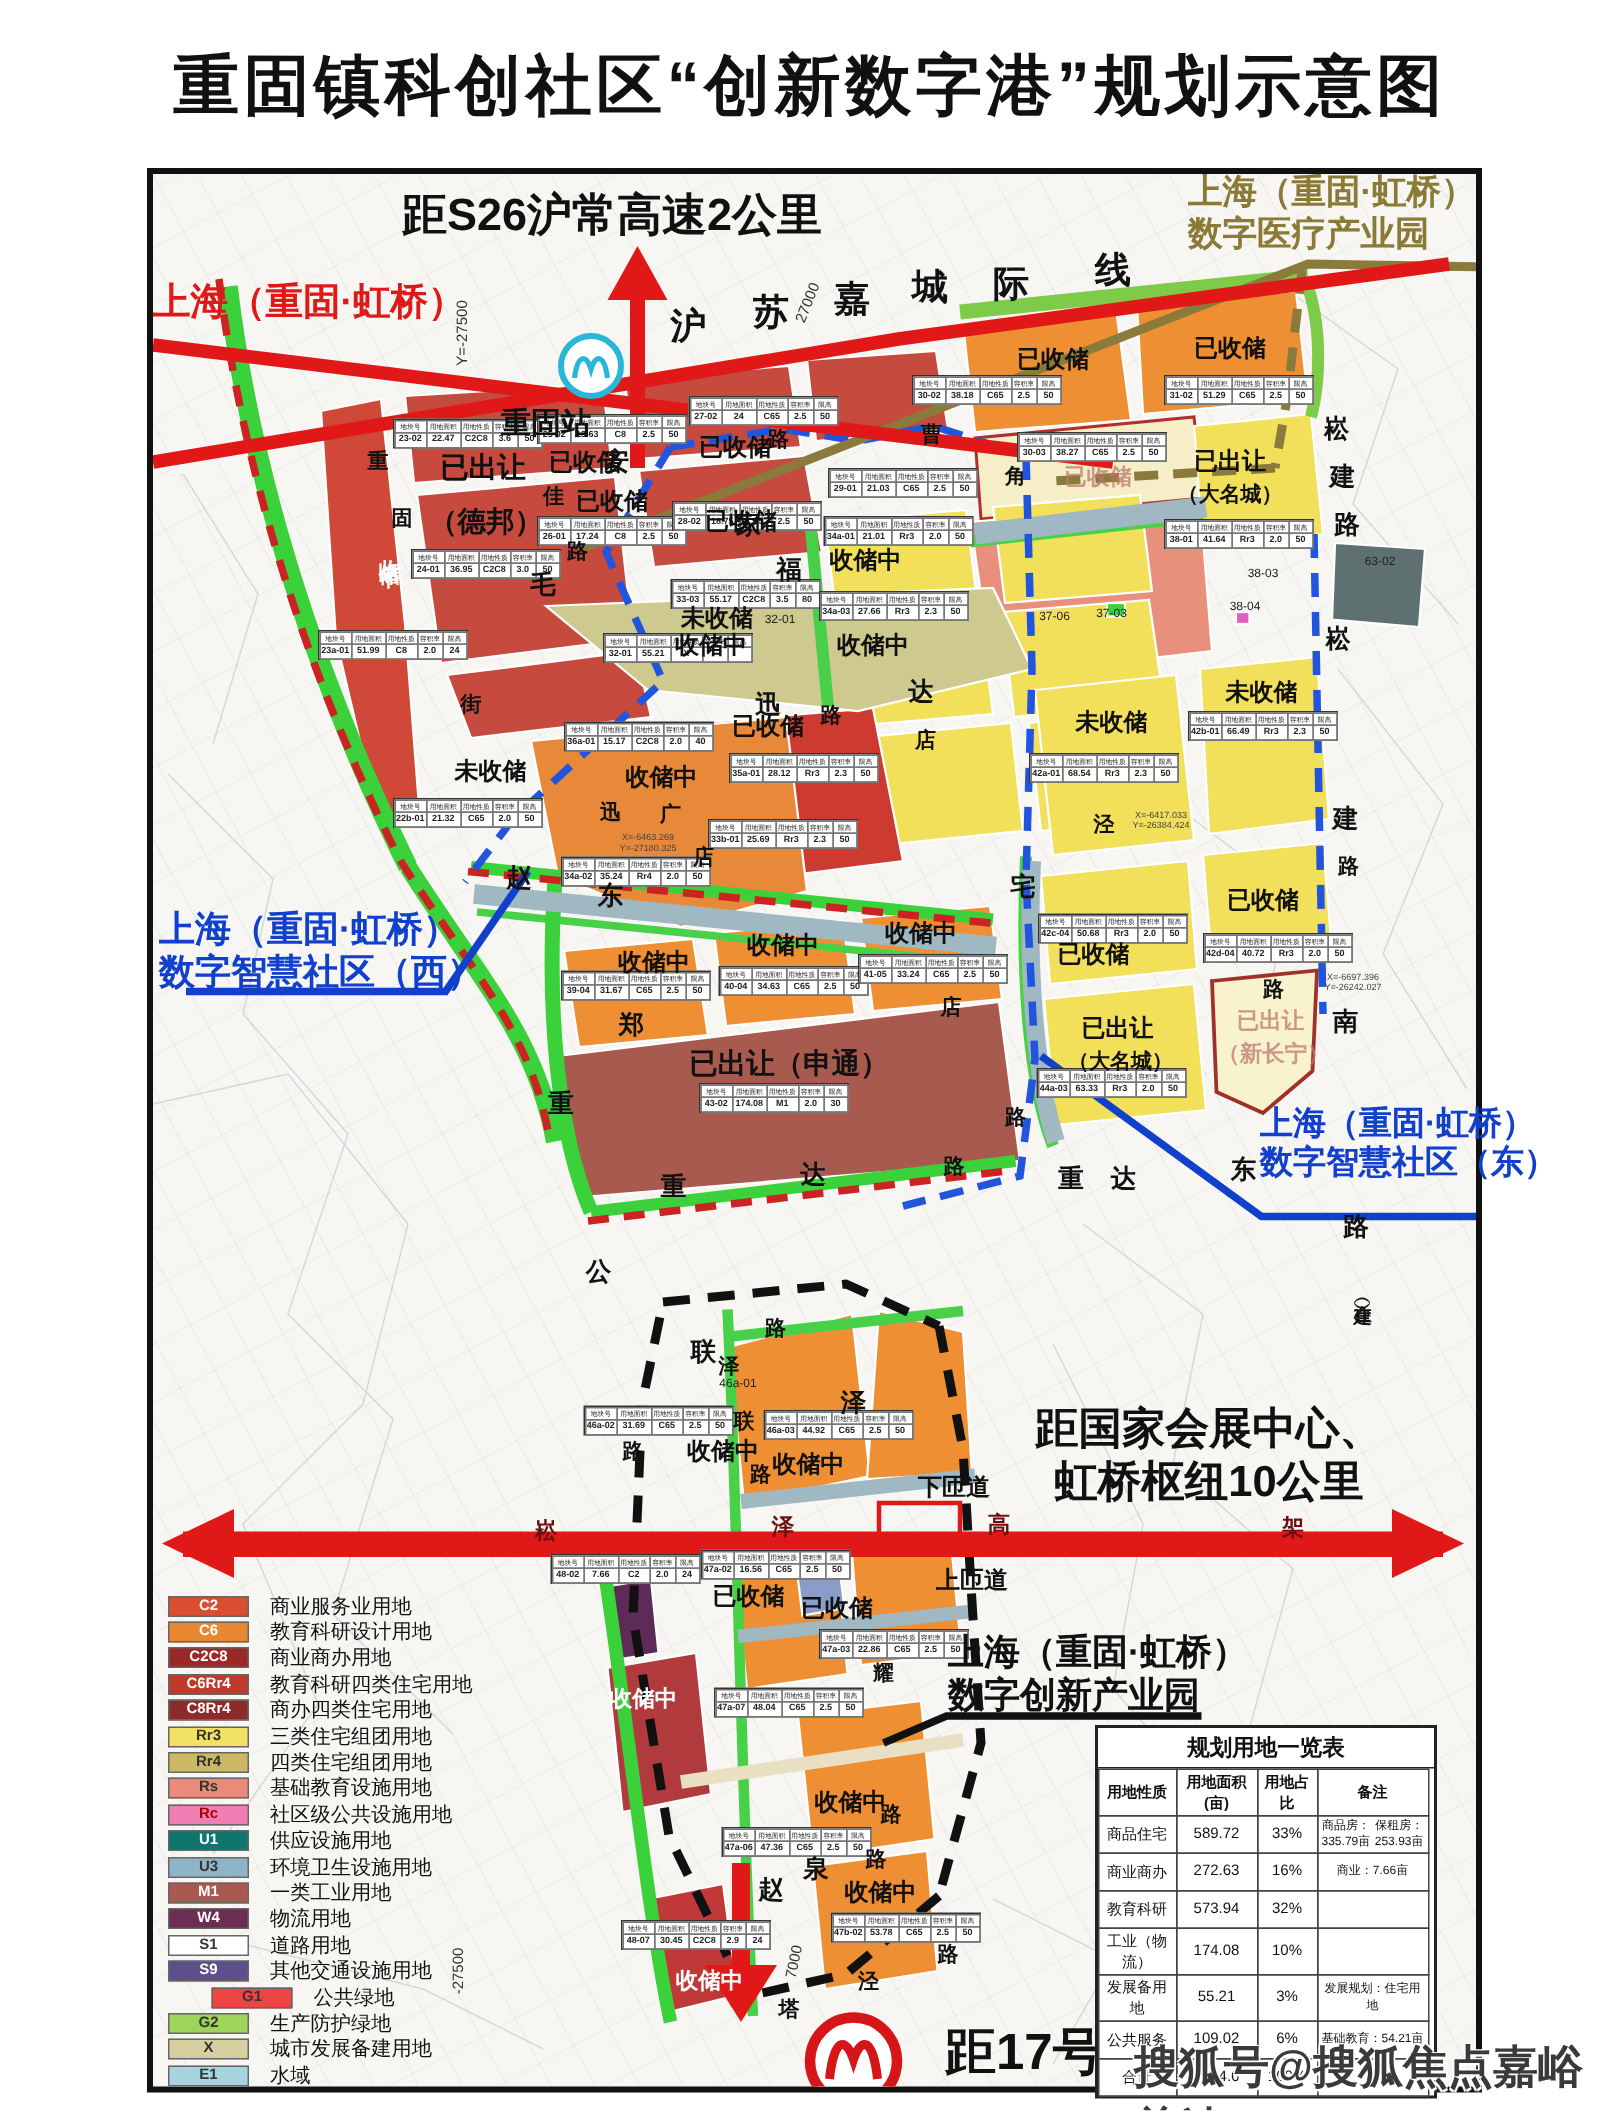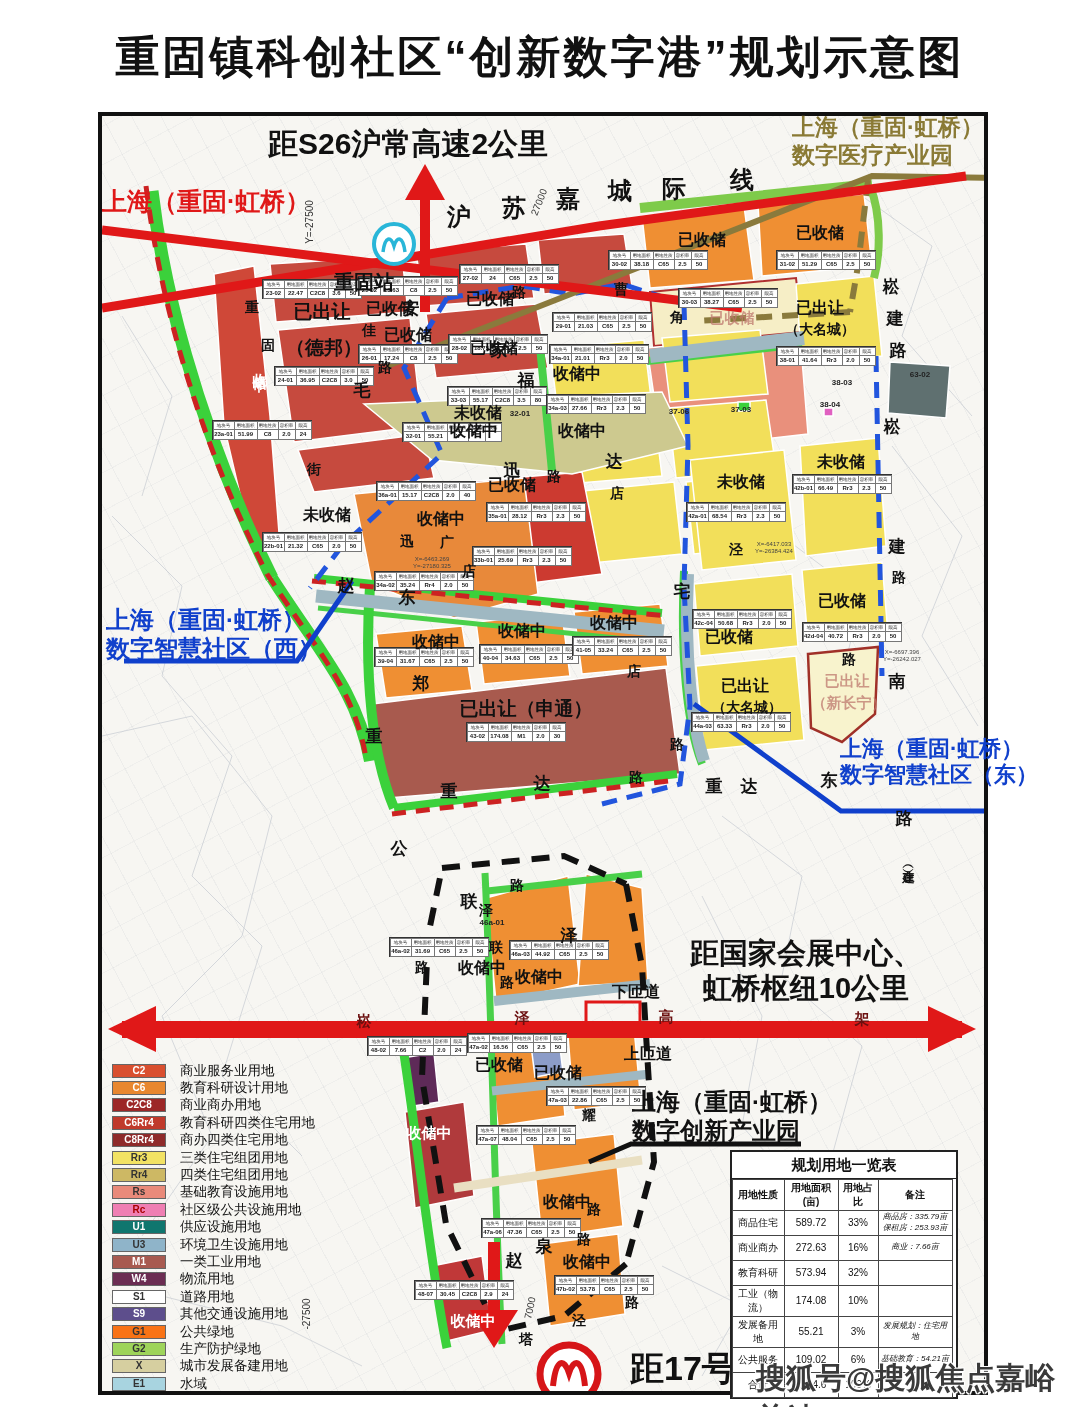--- a/index.html
+++ b/index.html
@@ -20,35 +20,35 @@
   .stw{font-size:15px;font-weight:bold;color:#fff;}
   .stv{font-size:14px;font-weight:bold;color:#fff;writing-mode:vertical-rl;letter-spacing:3px;}
   .stf{font-size:15px;font-weight:bold;color:rgba(190,120,110,.75);}
   .rd{font-size:17px;font-weight:bold;}
   .rds{font-size:14px;font-weight:bold;}
   .rdr{font-size:15px;font-weight:bold;color:#6b0f0f;}
   .rdv{font-size:12px;font-weight:bold;writing-mode:vertical-rl;}
   .blk{font-size:16px;font-weight:bold;}
   .co{font-size:10px;color:#333;}
   .cx{font-size:6px;color:#444;}
-  .tiny{font-size:8px;color:#222;font-weight:bold;}
+  .tiny{font-size:8px;color:#222;font-weight:normal;}
   .ptab{position:absolute;display:grid;grid-template-columns:21px 23px 21px 17px 16px;background:#fff;border:1px solid #333;z-index:5;}
   .ptab span{border:1px solid #777;margin:-0.5px;font-size:4.5px;line-height:7px;height:7px;text-align:center;overflow:hidden;white-space:nowrap;color:#222;}
   .ptab span.v{font-size:6px;line-height:9px;height:9px;font-weight:bold;}
   .ann{position:absolute;z-index:8;white-space:nowrap;font-weight:bold;line-height:1.2;}
   #legend{position:absolute;left:112px;top:1062px;z-index:9;}
   .lgrow{display:flex;align-items:center;height:17.4px;}
   .lgsw{width:54px;height:14px;border:1px solid #666;box-sizing:border-box;font-size:10px;font-weight:bold;text-align:center;line-height:12px;flex:0 0 54px;}
   .lglab{margin-left:14px;font-size:13.5px;color:#111;}
   #landtable{position:absolute;left:730px;top:1150px;width:224px;background:#fff;border:2px solid #222;z-index:9;}
   #lt-title{text-align:center;font-size:15px;font-weight:bold;padding:4px 0 3px;color:#111;}
   #lt-grid{display:grid;grid-template-columns:52px 54px 40px 74px;border-top:1px solid #222;}
   #lt-grid .c{border:1px solid #444;margin:-0.5px;font-size:10px;color:#111;display:flex;align-items:center;justify-content:center;text-align:center;min-height:22px;padding:1px;}
   #lt-grid .h{font-weight:bold;}
-  #lt-grid .rm{font-size:8px;flex-direction:column;line-height:1.35;font-style:italic;}
+  #lt-grid .rm{font-size:8px;line-height:1.35;}
   .wm{position:absolute;z-index:12;font-weight:bold;color:#3a3a3a;
       text-shadow:-1px -1px 0 #fff,1px -1px 0 #fff,-1px 1px 0 #fff,1px 1px 0 #fff,0 2px 2px rgba(255,255,255,.7);}
 </style>
 </head>
 <body>
 
 <div id="page">
   <div id="title">重固镇科创社区“创新数字港”规划示意图</div>
 
   <div id="map">
@@ -302,21 +302,21 @@
         <div class="ml blk" style="left: 534px; top: 876px;">下匝道</div>
         <div class="ml blk" style="left: 546px; top: 938px;">上匝道</div>
         <div class="ml rds" style="left: 487px; top: 1000px;">耀</div>
         <div class="ml rd" style="left: 412px; top: 1144px;">赵</div>
         <div class="ml rd" style="left: 442px; top: 1130px;">泉</div>
         <div class="ml rds" style="left: 482px; top: 1124px;">路</div>
         <div class="ml rds" style="left: 492px; top: 1094px;">路</div>
         <div class="ml rds" style="left: 477px; top: 1205px;">泾</div>
         <div class="ml rds" style="left: 424px; top: 1224px;">塔</div>
         <div class="ml rds" style="left: 530px; top: 1187px;">路</div>
-        <div class="ml tiny" style="left: 577px; top: 295px;">37-06</div>
+        <div class="ml tiny" style="left: 577px; top: 295px; padding-left: 48px;">37-06</div>
         <div class="ml tiny" style="left: 639px; top: 293px; text-align: center;">37-03</div>
         <div class="ml tiny" style="left: 740px; top: 266px;">38-03</div>
         <div class="ml tiny" style="left: 728px; top: 288px;">38-04</div>
         <div class="ml tiny" style="left: 818px; top: 258px;">63-02</div>
         <div class="ml tiny" style="left: 390px; top: 806px;">46a-01</div>
       </div>
     <div id="ptabs">
         <div class="ptab" style="left: 160px; top: 163px;">
           <span>地块号</span>
           <span>用地面积</span>
@@ -870,21 +870,21 @@
       </div>
       <div class="lgrow">
         <div class="lgsw" style="background: rgb(255, 255, 255); color: rgb(51, 51, 51);">S1</div>
         <div class="lglab">道路用地</div>
       </div>
       <div class="lgrow">
         <div class="lgsw" style="background: rgb(93, 78, 140); color: rgb(255, 255, 255);">S9</div>
         <div class="lglab">其他交通设施用地</div>
       </div>
       <div class="lgrow">
-        <div class="lgsw" style="background: #f97316; color: rgb(51, 51, 51);">G1</div>
+        <div class="lgsw" style="background: #ef4444; color: rgb(51, 51, 51); margin-left: 29px;">G1</div>
         <div class="lglab">公共绿地</div>
       </div>
       <div class="lgrow">
         <div class="lgsw" style="background: rgb(158, 212, 90); color: rgb(51, 51, 51);">G2</div>
         <div class="lglab">生产防护绿地</div>
       </div>
       <div class="lgrow">
         <div class="lgsw" style="background: rgb(214, 207, 160); color: rgb(51, 51, 51);">X</div>
         <div class="lglab">城市发展备建用地</div>
       </div>

